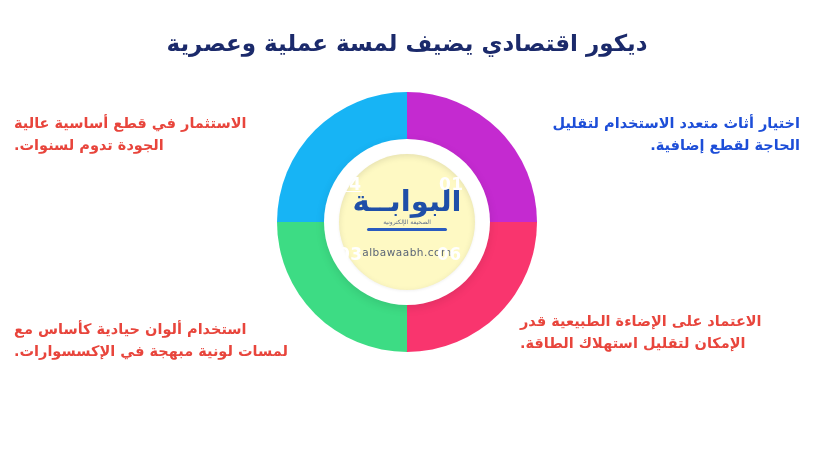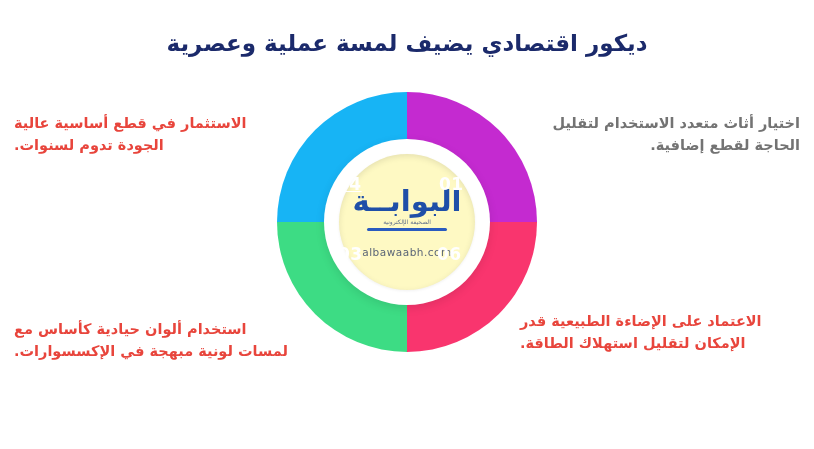--- a/index.html
+++ b/index.html
@@ -99,21 +99,21 @@
   .num-04{left:60px;top:82px;text-decoration:underline;}
 
   
   .cap{
     position:absolute;
     font-size:14.5px;
     font-weight:bold;
     line-height:1.55;
     direction:rtl;
   }
-  .cap-01{ right:14px; top:112px; width:280px; color:#737373;}
+  .cap-01{ right:14px; top:112px; width:280px; color:#1d4ed8;}
   .cap-02{ right:14px; top:310px; width:280px; text-align:left; color:#e8453c;}
   .cap-03{ left:14px;  top:318px; width:280px; text-align:left;  color:#e8453c;}
   .cap-04{ left:14px;  top:112px; width:280px; text-align:left;  color:#e8453c;}
 </style>
 </head>
 <body>
 
 <div class="page">
 
   <div class="title">ديكور اقتصادي يضيف لمسة عملية وعصرية</div>

